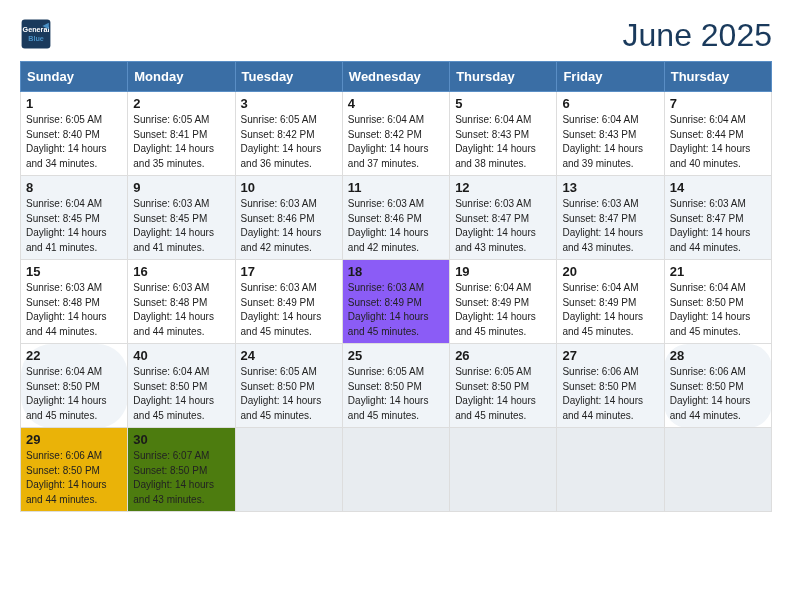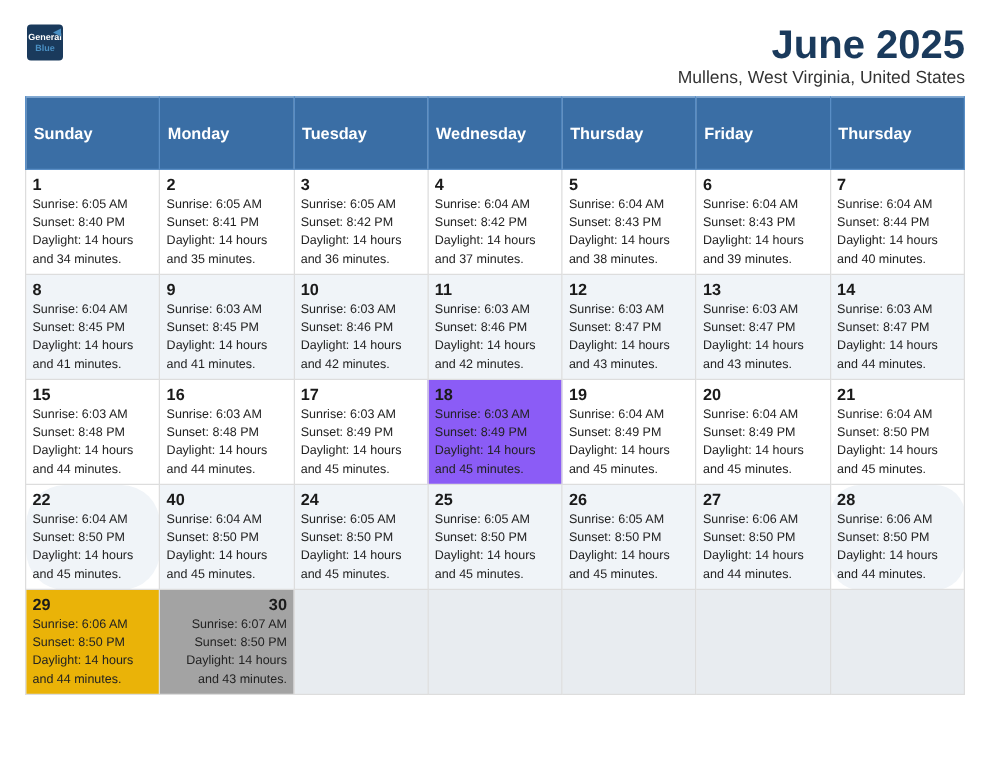--- a/index.html
+++ b/index.html
@@ -29,38 +29,38 @@
     }
     .logo-icon {
       width: 32px;
       height: 32px;
     }
     .title-block {
       text-align: right;
     }
     .month-title {
       font-size: 32px;
-      font-weight: bold;
+      font-weight: normal;
       color: #1a3a5c;
       line-height: 1.1;
     }
     .location {
       font-size: 14px;
       color: #333;
     }
     .calendar {
       width: 100%;
       border-collapse: collapse;
       table-layout: fixed;
     }
     .calendar th {
       background-color: #3a6ea5;
       color: #fff;
       text-align: left;
-      padding: 21px 6px;
+      padding: 7px 6px;
       font-size: 13px;
       font-weight: bold;
       border: 1px solid #5a8ec5;
     }
     .calendar td {
       vertical-align: top;
       padding: 4px 5px;
       border: 1px solid #ddd;
       font-size: 10.5px;
       color: #222;
@@ -98,21 +98,20 @@
     <div class="logo">
       <svg class="logo-icon" viewBox="0 0 40 40">
         <rect x="2" y="2" width="36" height="36" rx="4" fill="#1a3a5c"></rect>
         <text x="20" y="18" text-anchor="middle" fill="white" font-size="9" font-weight="bold" font-family="Arial">General</text>
         <text x="20" y="29" text-anchor="middle" fill="#4a90c4" font-size="9" font-weight="bold" font-family="Arial">Blue</text>
         <polygon points="28,10 36,6 36,14" fill="#4a90c4"></polygon>
       </svg>
     </div>
     <div class="title-block">
       <div class="month-title">June 2025</div>
-      <div class="location">Mullens, West Virginia, United States</div>
     </div>
   </div>
 
   <table class="calendar">
     <thead>
       <tr>
         <th>Sunday</th>
         <th>Monday</th>
         <th>Tuesday</th>
         <th>Wednesday</th>
@@ -240,21 +239,21 @@
           <td style="background-color: rgb(240, 244, 248); border-radius: 24px;">
         <span class="day-num">28</span>
         <span class="day-info">Sunrise: 6:06 AM<br>Sunset: 8:50 PM<br>Daylight: 14 hours and 44 minutes.</span>
       </td>
         </tr>
         <tr>
           <td style="background-color: #eab308;">
         <span class="day-num">29</span>
         <span class="day-info">Sunrise: 6:06 AM<br>Sunset: 8:50 PM<br>Daylight: 14 hours and 44 minutes.</span>
       </td>
-          <td style="background-color: #a3a3a3; text-align: right;">
+          <td style="background-color: #4d7c0f;">
         <span class="day-num">30</span>
         <span class="day-info">Sunrise: 6:07 AM<br>Sunset: 8:50 PM<br>Daylight: 14 hours and 43 minutes.</span>
       </td>
           <td class="empty-cell"></td>
           <td class="empty-cell"></td>
           <td class="empty-cell"></td>
           <td class="empty-cell"></td>
           <td class="empty-cell"></td>
         </tr>
       </tbody>

